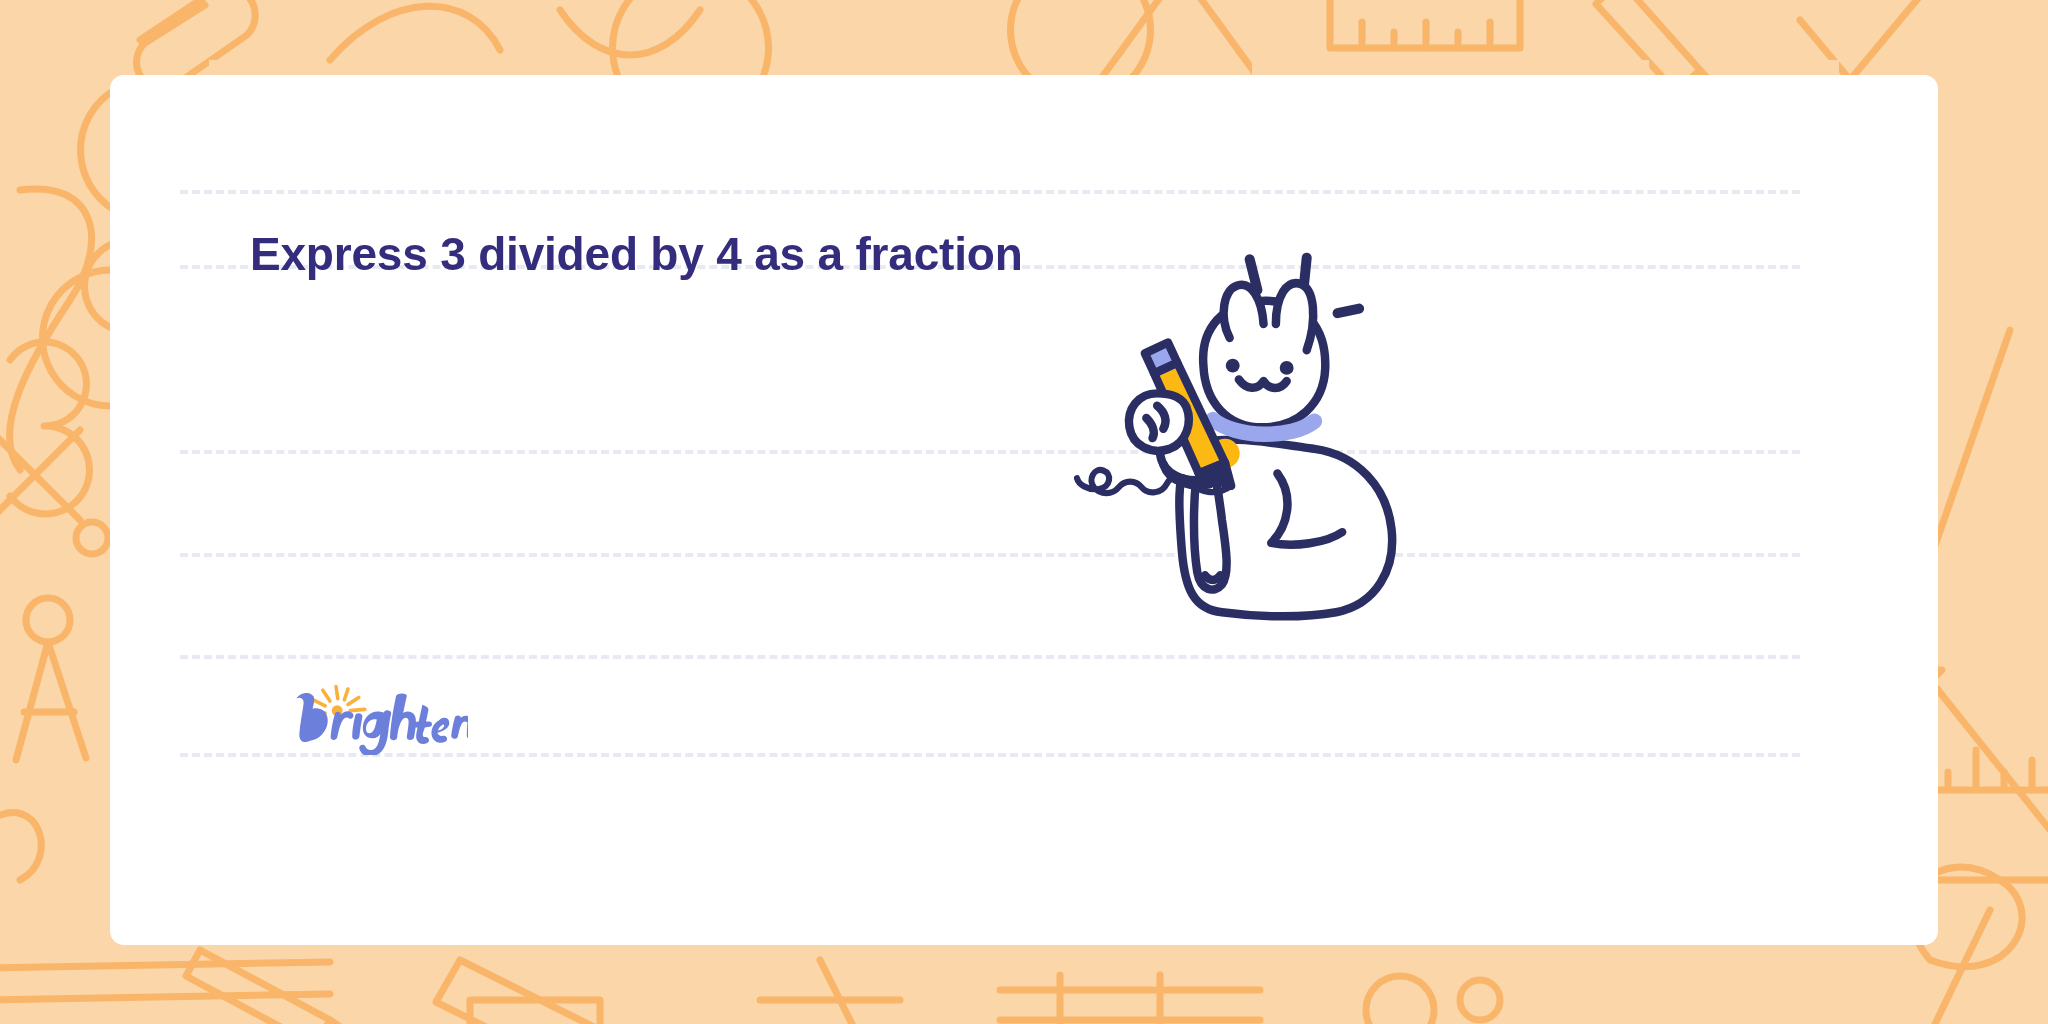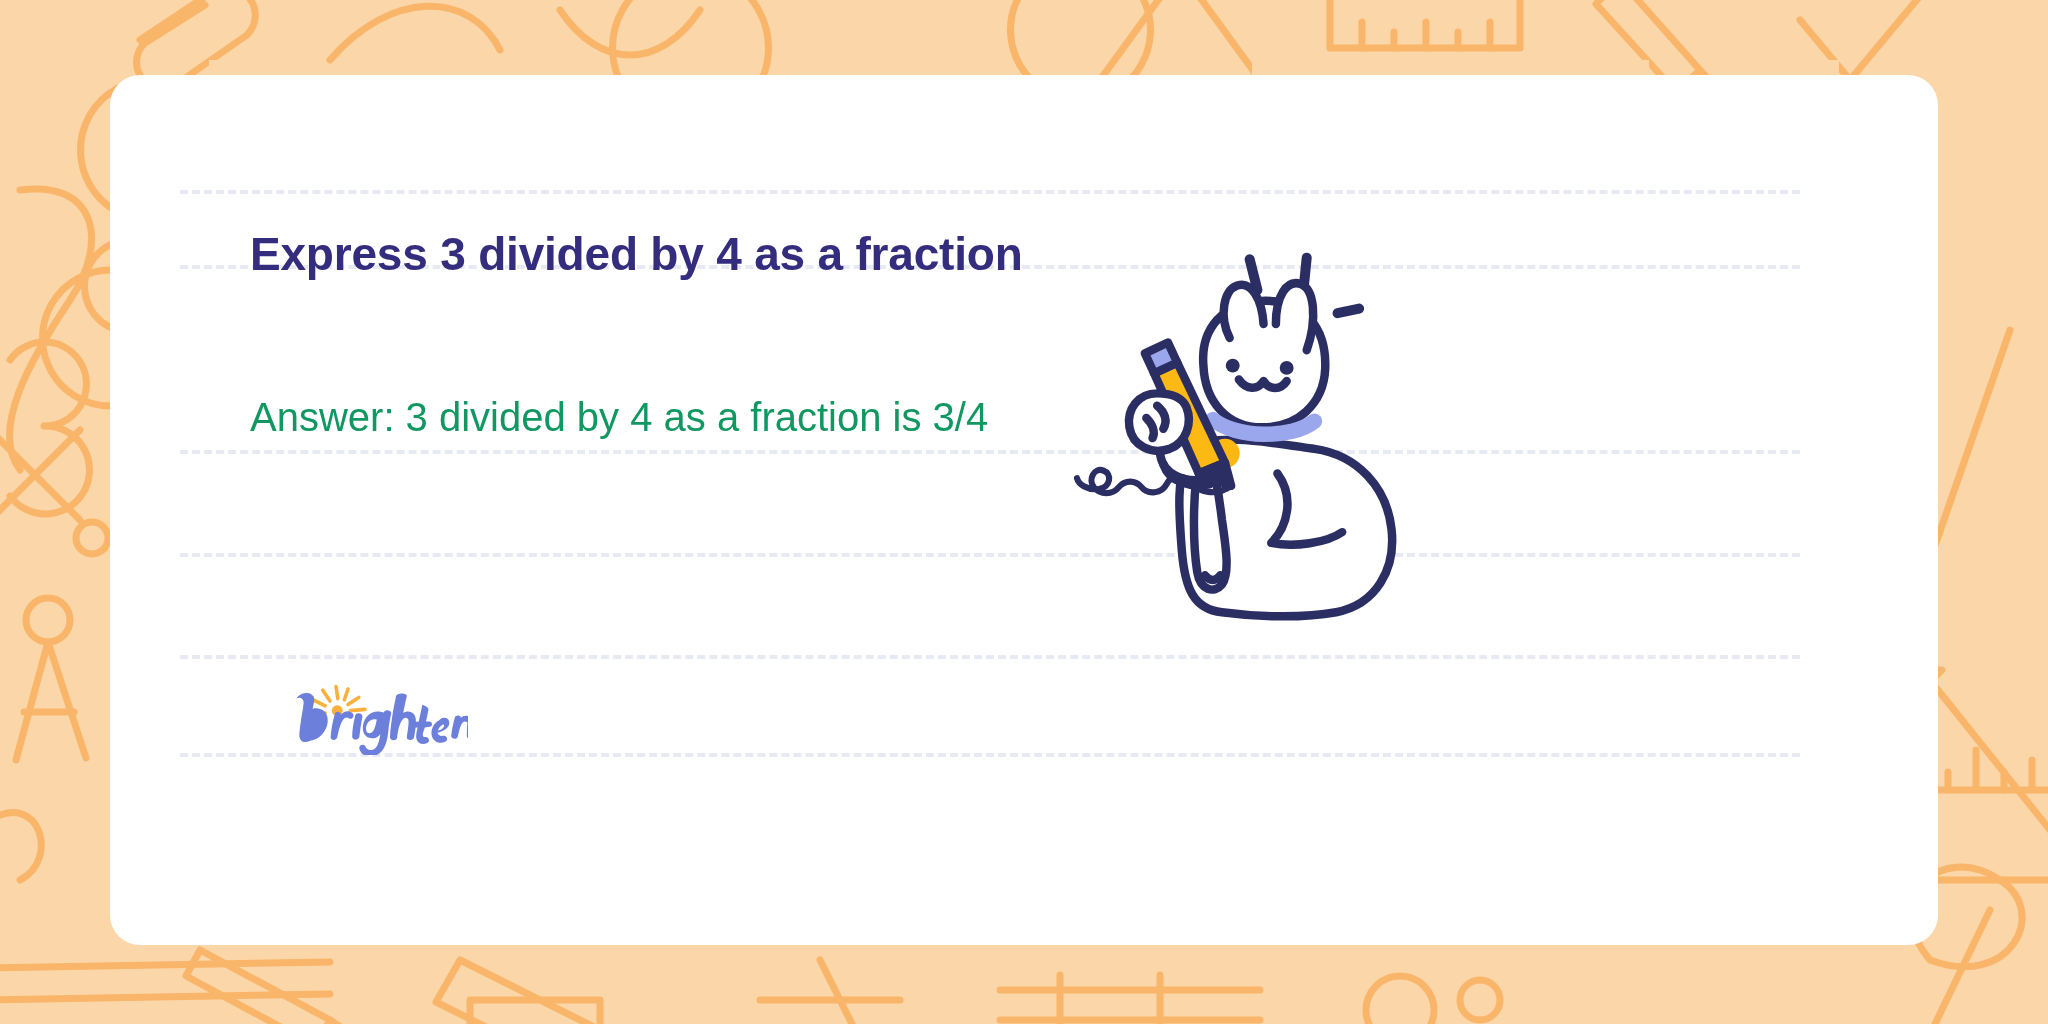--- a/index.html
+++ b/index.html
@@ -12,21 +12,21 @@
 
   
   #bg-doodles { position:absolute; inset:0; width:2048px; height:1024px; }
 
   
   #card {
     position:absolute;
     left:110px; top:75px;
     width:1828px; height:870px;
     background:#FFFFFF;
-    border-radius:30px;
+    border-radius:14px;
     overflow:hidden;
   }
 
   
   .rule {
     position:absolute;
     left:70px;
     width:1620px;
     height:0;
     border-top:4px dashed #E7EAF3;
@@ -268,21 +268,20 @@
       <div class="rule" style="top: 115px; border-top-color: rgb(231, 234, 243);"></div>
       <div class="rule" style="top: 190px; border-top-color: rgb(231, 234, 243);"></div>
       <div class="rule" style="top: 375px; border-top-color: rgb(231, 234, 243);"></div>
       <div class="rule" style="top: 478px; border-top-color: rgb(231, 234, 243);"></div>
       <div class="rule" style="top: 580px; border-top-color: rgb(231, 234, 243);"></div>
       <div class="rule" style="top: 678px; border-top-color: rgb(231, 234, 243);"></div>
     </div>
 
   <div id="title" style="color: rgb(52, 45, 126);">Express 3 divided by 4 as a fraction</div>
 
-  <div id="answer" style="color: rgb(17, 151, 98);">Answer: 3 divided by 4 as a fraction is 3/4</div>
 
   <svg id="logo" viewBox="0 0 300 120" xmlns="http://www.w3.org/2000/svg">
 
     <g stroke="#FBB03B" stroke-width="6" stroke-linecap="round" fill="none">
       <path d="M80 6 L83 26"></path>
       <path d="M58 12 L70 30"></path>
       <path d="M42 28 L62 38"></path>
       <path d="M100 10 L94 28"></path>
       <path d="M118 24 L100 36"></path>
       <path d="M128 44 L104 46"></path>

